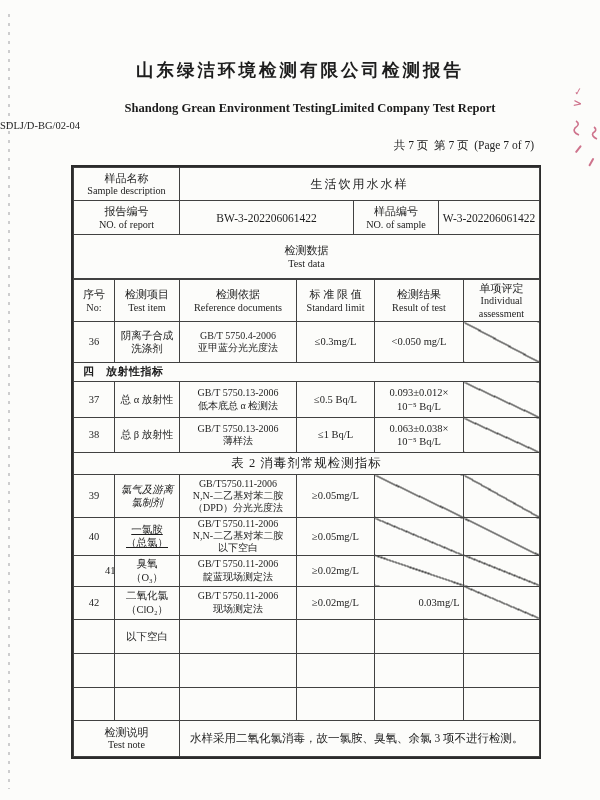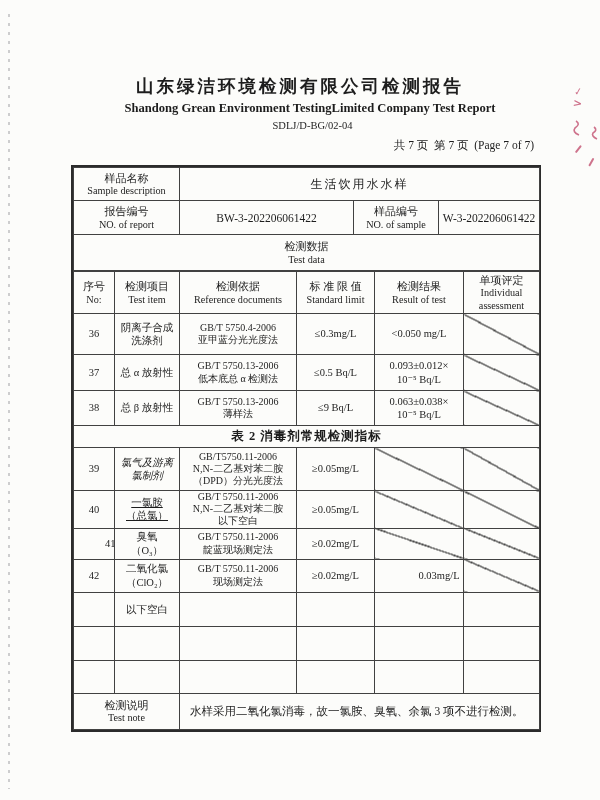--- a/index.html
+++ b/index.html
@@ -1,36 +1,36 @@
 <!DOCTYPE html>
 <html><head>
 <meta charset="utf-8">
 <style>
   html,body{margin:0;padding:0;}
   body{width:600px;height:800px;background:#e9e9e7;font-family:"Liberation Serif","DejaVu Serif",serif;}
   .page{position:relative;width:600px;height:800px;background:#fcfcfa;overflow:hidden;color:#1d1d1d;}
   .scan-edge{position:absolute;left:8px;top:14px;height:775px;width:2px;
     background:repeating-linear-gradient(to bottom,rgba(130,130,135,.38) 0 3px,transparent 3px 9px);}
   
-  .title-cn{position:absolute;left:0;right:0;top:74px;text-align:center;font-size:17.5px;font-weight:bold;letter-spacing:3px;white-space:pre;}
+  .title-cn{position:absolute;left:0;right:0;top:58px;text-align:center;font-size:17.5px;font-weight:bold;letter-spacing:3px;white-space:pre;}
   .title-en{position:absolute;left:0;right:0;top:101px;text-align:center;font-size:12.6px;font-weight:bold;margin-left:20px;}
-  .doc-code{position:absolute;left:0;right:0;top:120px;text-align:center;font-size:10.5px;padding-left:25px;}
+  .doc-code{position:absolute;left:0;right:0;top:120px;font-size:10.5px;}
   .page-info{position:absolute;top:138px;right:66px;font-size:11.5px;white-space:pre;}
   
   .tables{position:absolute;left:71px;top:165px;width:466px;border:2px solid #2b2b2b;}
   table{border-collapse:collapse;table-layout:fixed;width:466px;}
   td,th{border:1px solid #414141;padding:0;text-align:center;vertical-align:middle;font-weight:normal;overflow:hidden;}
   .cn{display:block;font-size:11px;line-height:1.3;}
   .en{display:block;font-size:10.2px;line-height:1.2;}
   .val{font-size:11.5px;}
   .big-val{font-size:12px;letter-spacing:2px;}
   .line{display:block;font-size:10.5px;line-height:1.25;}
   .c-basis .line{font-size:10px;line-height:1.22;}
   .section-cell{text-align:left;padding-left:9px;font-weight:bold;font-size:11px;letter-spacing:.5px;white-space:pre;}
-  .subtitle-cell{font-weight:bold;font-size:12.5px;letter-spacing:1px;margin-top:46px;}
+  .subtitle-cell{font-weight:normal;font-size:12.5px;letter-spacing:1px;margin-top:46px;}
   .note-text{text-align:left;padding:0 10px;font-size:11.5px;white-space:pre-wrap;}
   .slash{background-image:linear-gradient(to right top,transparent calc(50% - .7px),#4a4a4a calc(50% - .7px),#4a4a4a calc(50% + .7px),transparent calc(50% + .7px));}
   
   .red-mark{position:absolute;color:#c65a78;opacity:.85;pointer-events:none;}
   .red-stroke{width:9px;height:2.4px;background:#c65a78;border-radius:2px;}
 </style>
 </head>
 <body>
 
 <div class="page">
@@ -62,21 +62,21 @@
           <span class="cn">报告编号</span>
           <span class="en">NO. of report</span>
         </td>
         <td class="val">BW-3-202206061422</td>
         <td>
           <span class="cn">样品编号</span>
           <span class="en">NO. of sample</span>
         </td>
         <td class="val">W-3-202206061422</td>
       </tr>
-      <tr style="height:36px">
+      <tr style="height:44px">
         <td colspan="4">
           <span class="cn">检测数据</span>
           <span class="en">Test data</span>
         </td>
       </tr>
     </tbody>
       </table>
 
     <table class="main-table">
       <colgroup>
@@ -129,20 +129,23 @@
               <span class="line">亚甲蓝分光光度法</span>
             </td>
             <td class="c-limit" style="height: 40px;">
               <span class="line">≤0.3mg/L</span>
             </td>
             <td class="c-result" style="height: 40px;">
               <span class="line">&lt;0.050 mg/L</span>
             </td>
             <td class="c-assess slash" style="height: 40px;"></td>
           </tr>
+          <tr style="height: 18px;">
+            <td class="section-cell" colspan="6" style="height: 18px;"><span class="line" style="font-size: 11px;">四　放射性指标</span></td>
+          </tr>
           <tr style="height: 35px;">
             <td class="c-no" style="height: 35px;">
               <span class="line">37</span>
             </td>
             <td class="c-item" style="height: 35px;">
               <span class="line">总 α 放射性</span>
             </td>
             <td class="c-basis" style="height: 35px;">
               <span class="line">GB/T 5750.13-2006</span>
               <span class="line">低本底总 α 检测法</span>
@@ -161,21 +164,21 @@
               <span class="line">38</span>
             </td>
             <td class="c-item" style="height: 34px;">
               <span class="line">总 β 放射性</span>
             </td>
             <td class="c-basis" style="height: 34px;">
               <span class="line">GB/T 5750.13-2006</span>
               <span class="line">薄样法</span>
             </td>
             <td class="c-limit" style="height: 34px;">
-              <span class="line">≤9 Bq/L</span>
+              <span class="line">≤1 Bq/L</span>
             </td>
             <td class="c-result" style="height: 34px;">
               <span class="line">0.063±0.038×</span>
               <span class="line">10⁻⁵ Bq/L</span>
             </td>
             <td class="c-assess slash" style="height: 34px;"></td>
           </tr>
           <tr style="height: 21px;">
             <td class="subtitle-cell" colspan="6" style="height: 21px;">
               <span class="line" style="font-size: 12.5px;">表 2 消毒剂常规检测指标</span>

